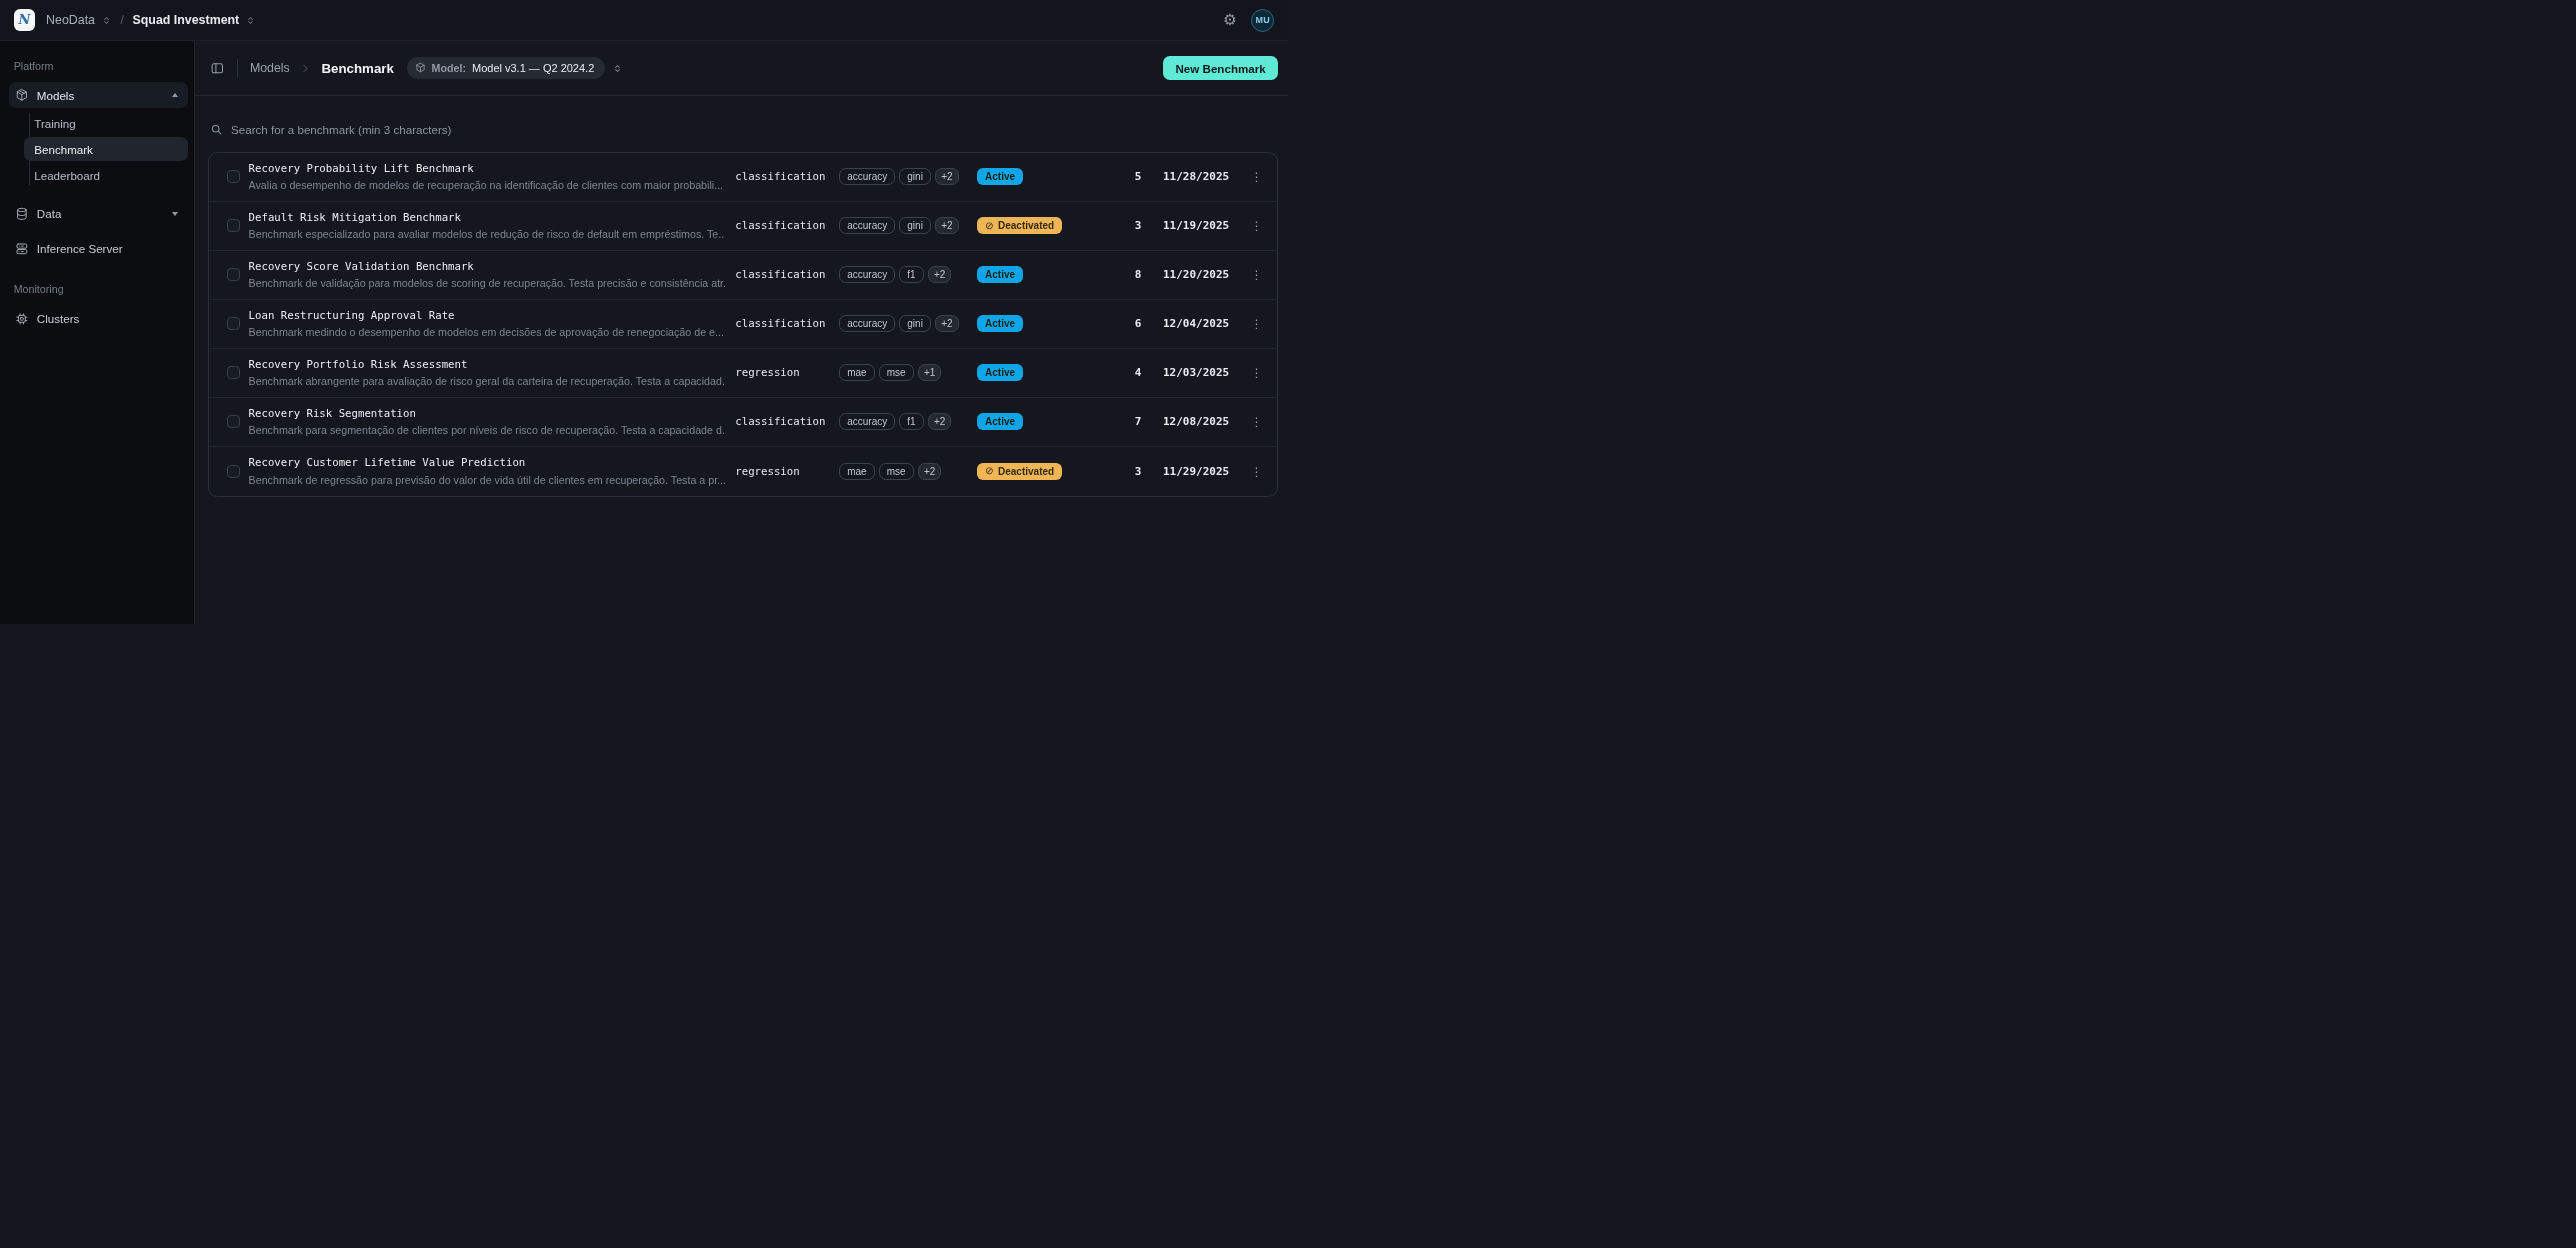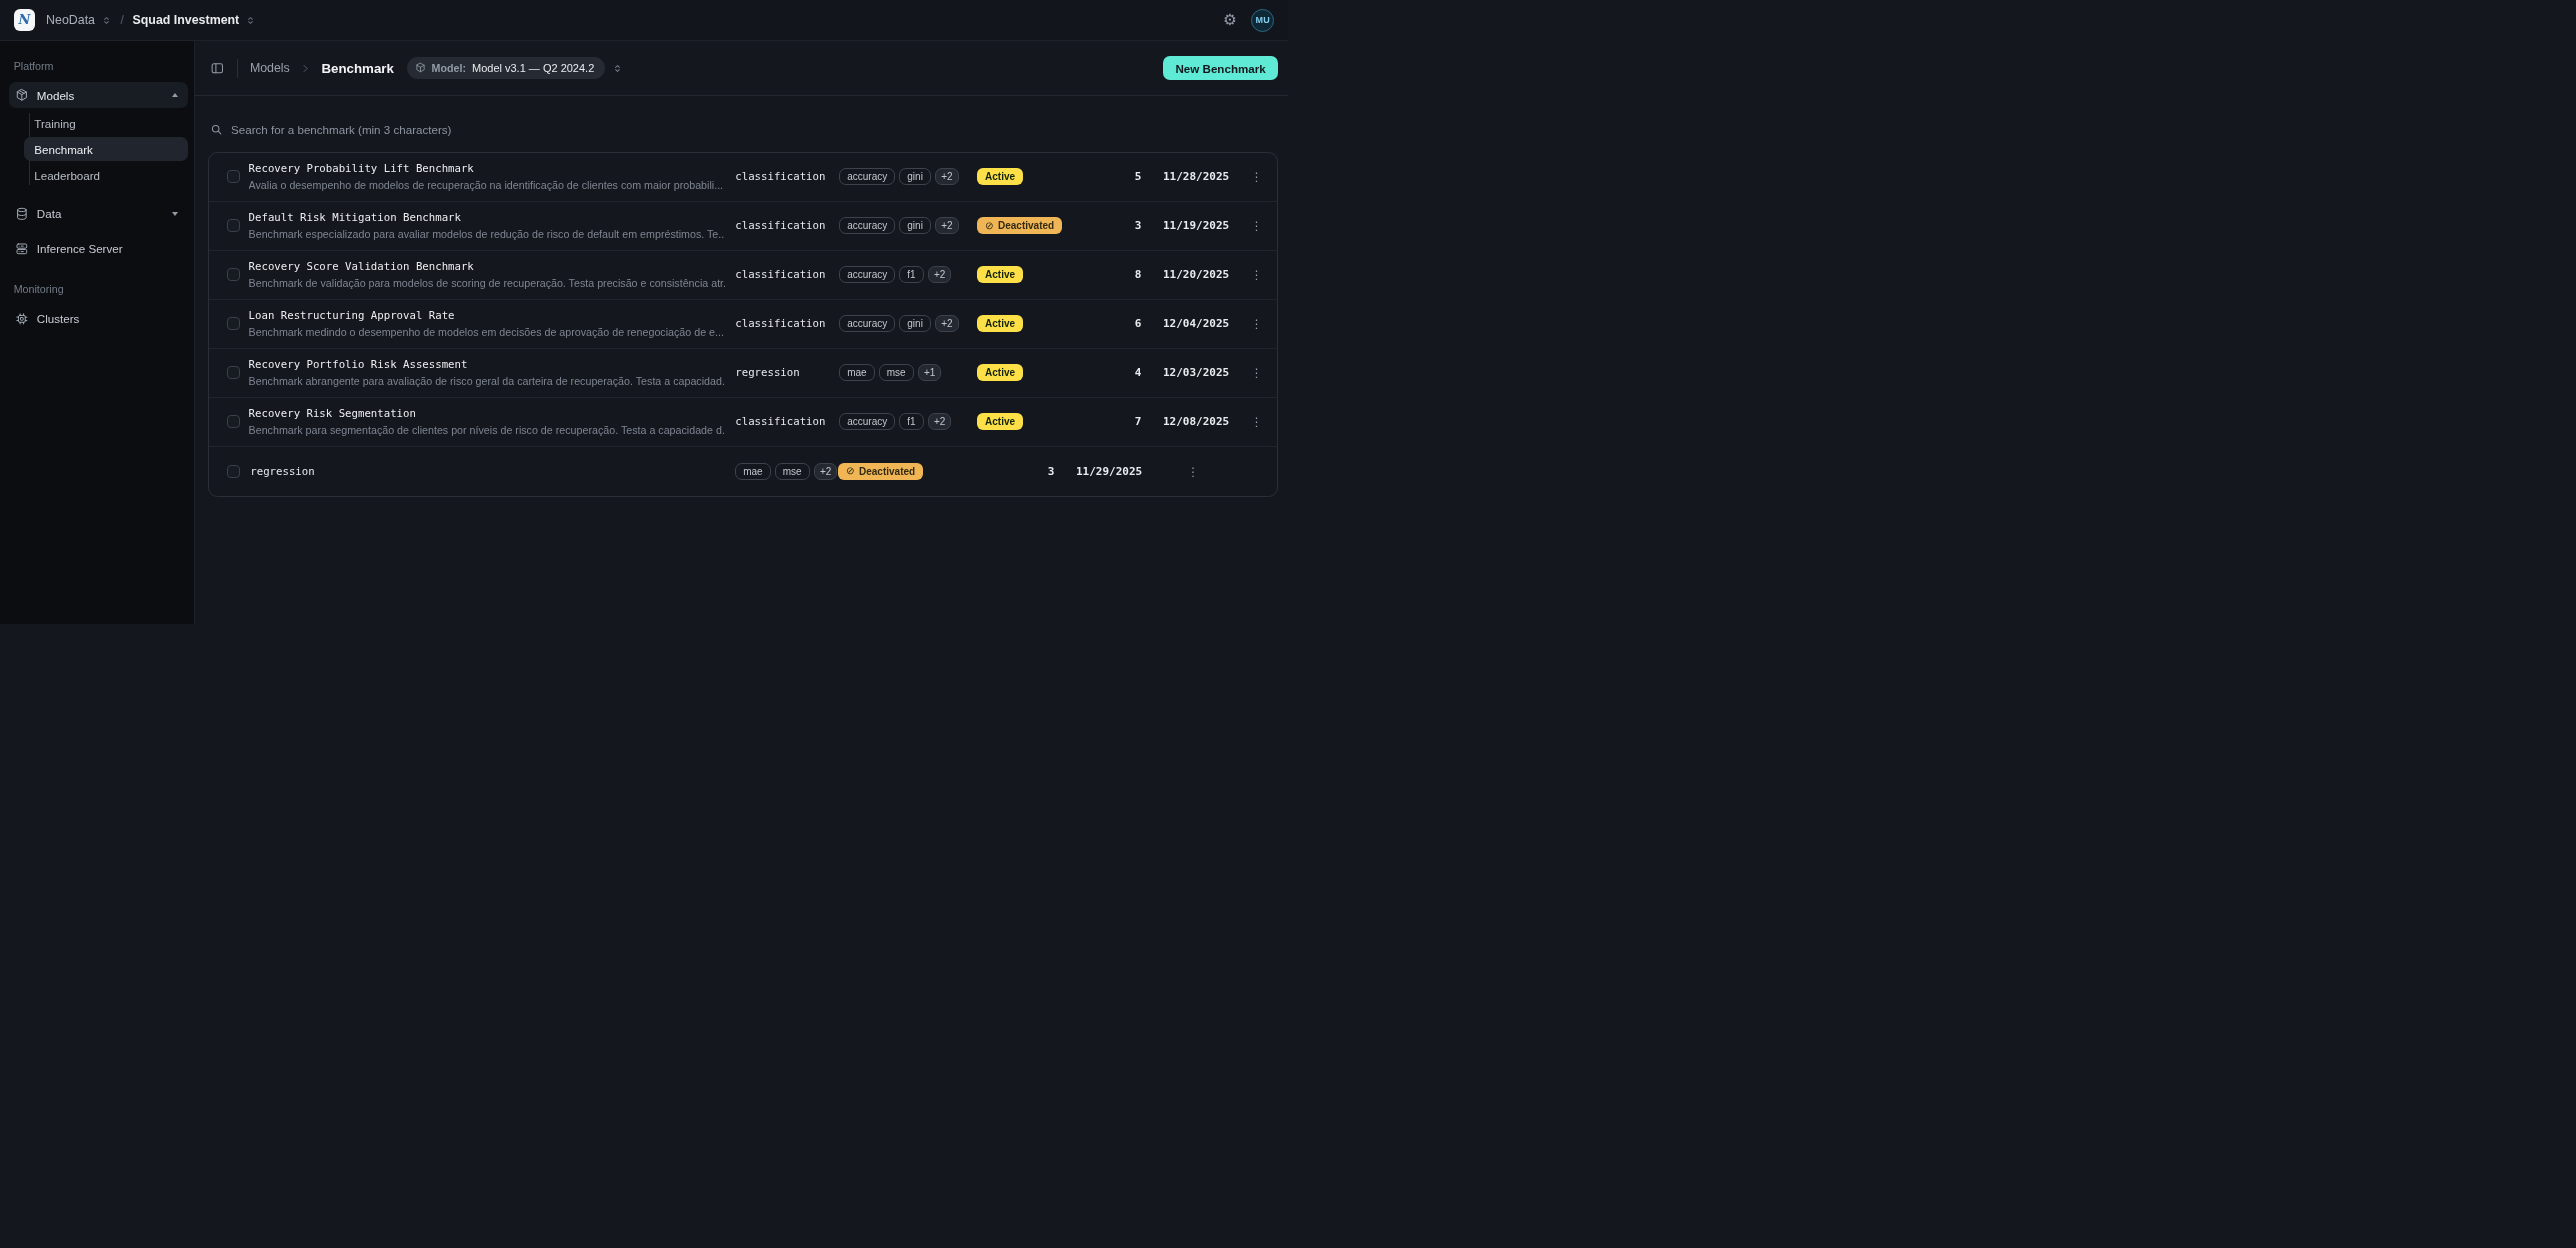--- a/index.html
+++ b/index.html
@@ -130,21 +130,21 @@
   .metric-pill {
     border:0.9px solid #3d434d; border-radius:6.9px; padding:2.1px 6.9px;
     font-size:10px; color:#c2c7cf; white-space:nowrap;
   }
   .metric-more { background:#232831; padding:2.1px 5.1px; }
   .status-cell { padding-left:9.4px; }
   .badge {
     display:inline-flex; align-items:center; border-radius:6px; padding:3px 7.7px;
     font-size:10px; font-weight:bold;
   }
-  .badge-active { background:#fde047; color:#14230f; }
+  .badge-active { background:#0ea5e9; color:#14230f; }
   .badge-deactivated { background:#f0b656; color:#332a12; }
   .badge .ban { font-weight:normal; font-size:10.3px; margin-right:4.3px; line-height:1; }
   .exec-cell {
     font-family:"DejaVu Sans Mono", monospace; font-size:11px; font-weight:bold;
     color:#e9ecef; text-align:right; padding-right:8.6px;
   }
   .date-cell {
     font-family:"DejaVu Sans Mono", monospace; font-size:11px; font-weight:bold;
     color:#e9ecef; padding-left:13px; white-space:nowrap;
   }
@@ -437,20 +437,24 @@
     </div>
     <div class="exec-cell">7</div>
     <div class="date-cell">12/08/2025</div>
     <div class="actions-cell"><span class="ellipsis">⋮</span></div>
   </div>
 
   <div class="t-grid t-row">
     <div class="cb-cell">
               <span class="checkbox"></span>
             </div>
+    <div class="name-cell">
+      <div class="row-name">Recovery Customer Lifetime Value Prediction</div>
+      <div class="row-desc">Benchmark de regressão para previsão do valor de vida útil de clientes em recuperação. Testa a pr...</div>
+    </div>
     <div class="task-cell">regression</div>
     <div class="metrics-cell">
       <span class="metric-pill">mae</span>
               <span class="metric-pill">mse</span>
               <span class="metric-pill metric-more">+2</span>
     </div>
     <div class="status-cell">
       <span class="badge badge-deactivated">
                 <span class="ban">⊘</span>
                 <span>Deactivated</span>

